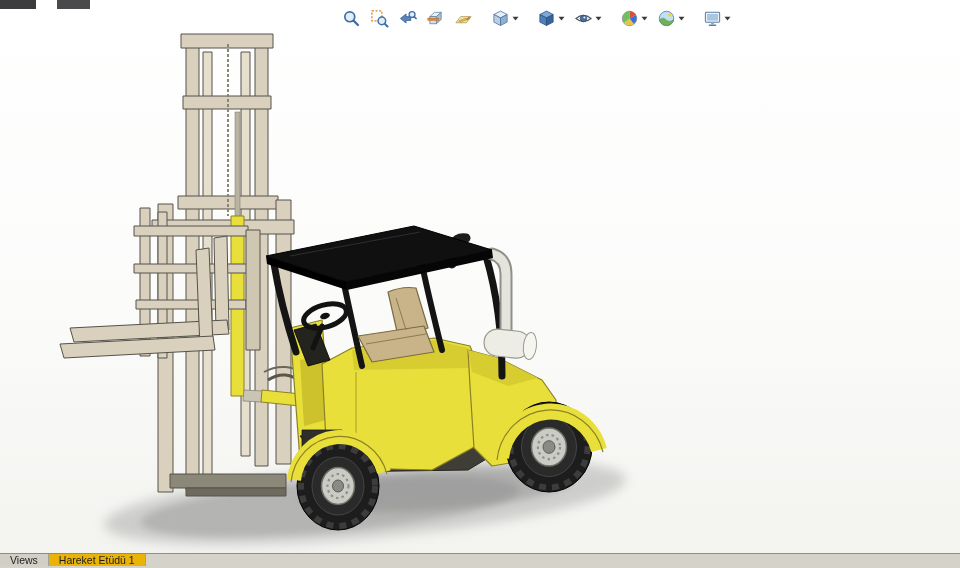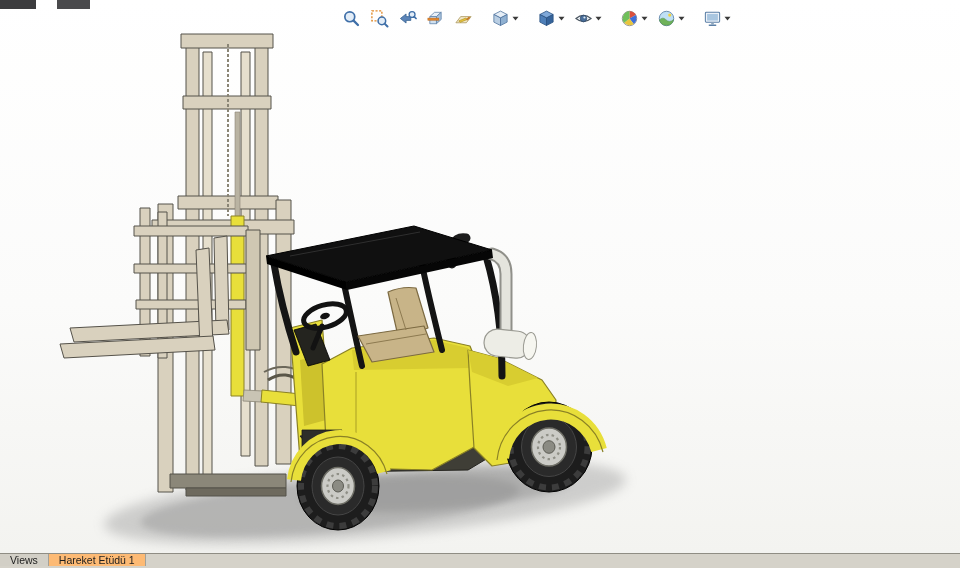--- a/index.html
+++ b/index.html
@@ -24,21 +24,21 @@
   .tb{display:flex;align-items:center;gap:2px;background:transparent;border:1px solid transparent;
        border-radius:2px;padding:2px 3px;height:25px;cursor:default}
   .tb svg{display:block}
   .sep{width:8px;height:20px}
   .statusbar{position:absolute;left:0;right:0;bottom:0;height:15px;
        background:var(--tab-bar-bg);border-top:1px solid #8f8d84;
        display:flex;align-items:flex-start;font-size:10.5px;color:#1d1d1d}
   .tab{display:flex;align-items:center;padding:0 10px;border-right:1px solid #a3a198;
        white-space:nowrap;cursor:default}
   .tab.t1{background:#d2cfc6}
-  .tab.t2{background:#fdba74}
+  .tab.t2{background:#eab308}
   .tab-fill{flex:1}
 </style>
 </head>
 <body>
 
 <div class="viewport">
 <svg class="scene" width="960" height="553" viewBox="0 0 960 553">
   <defs>
     <filter id="soft" x="-30%" y="-30%" width="160%" height="160%">
           <feGaussianBlur stdDeviation="6"></feGaussianBlur>

